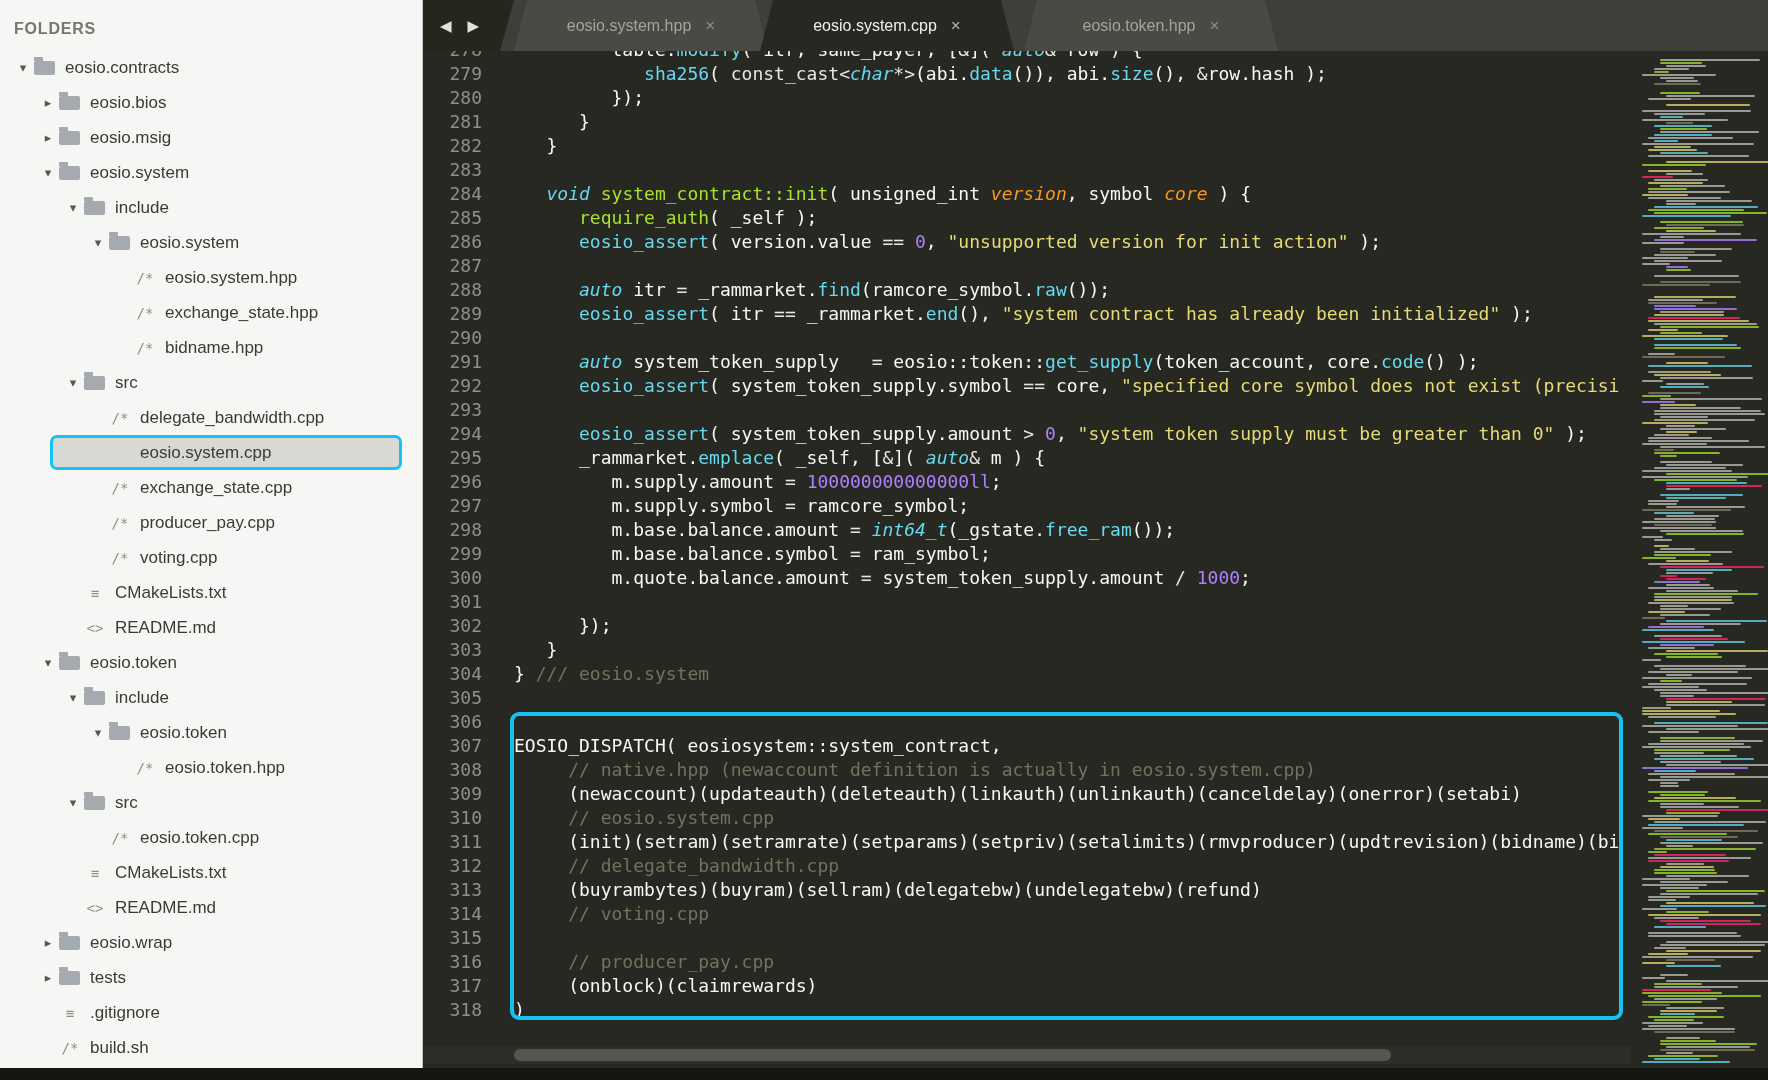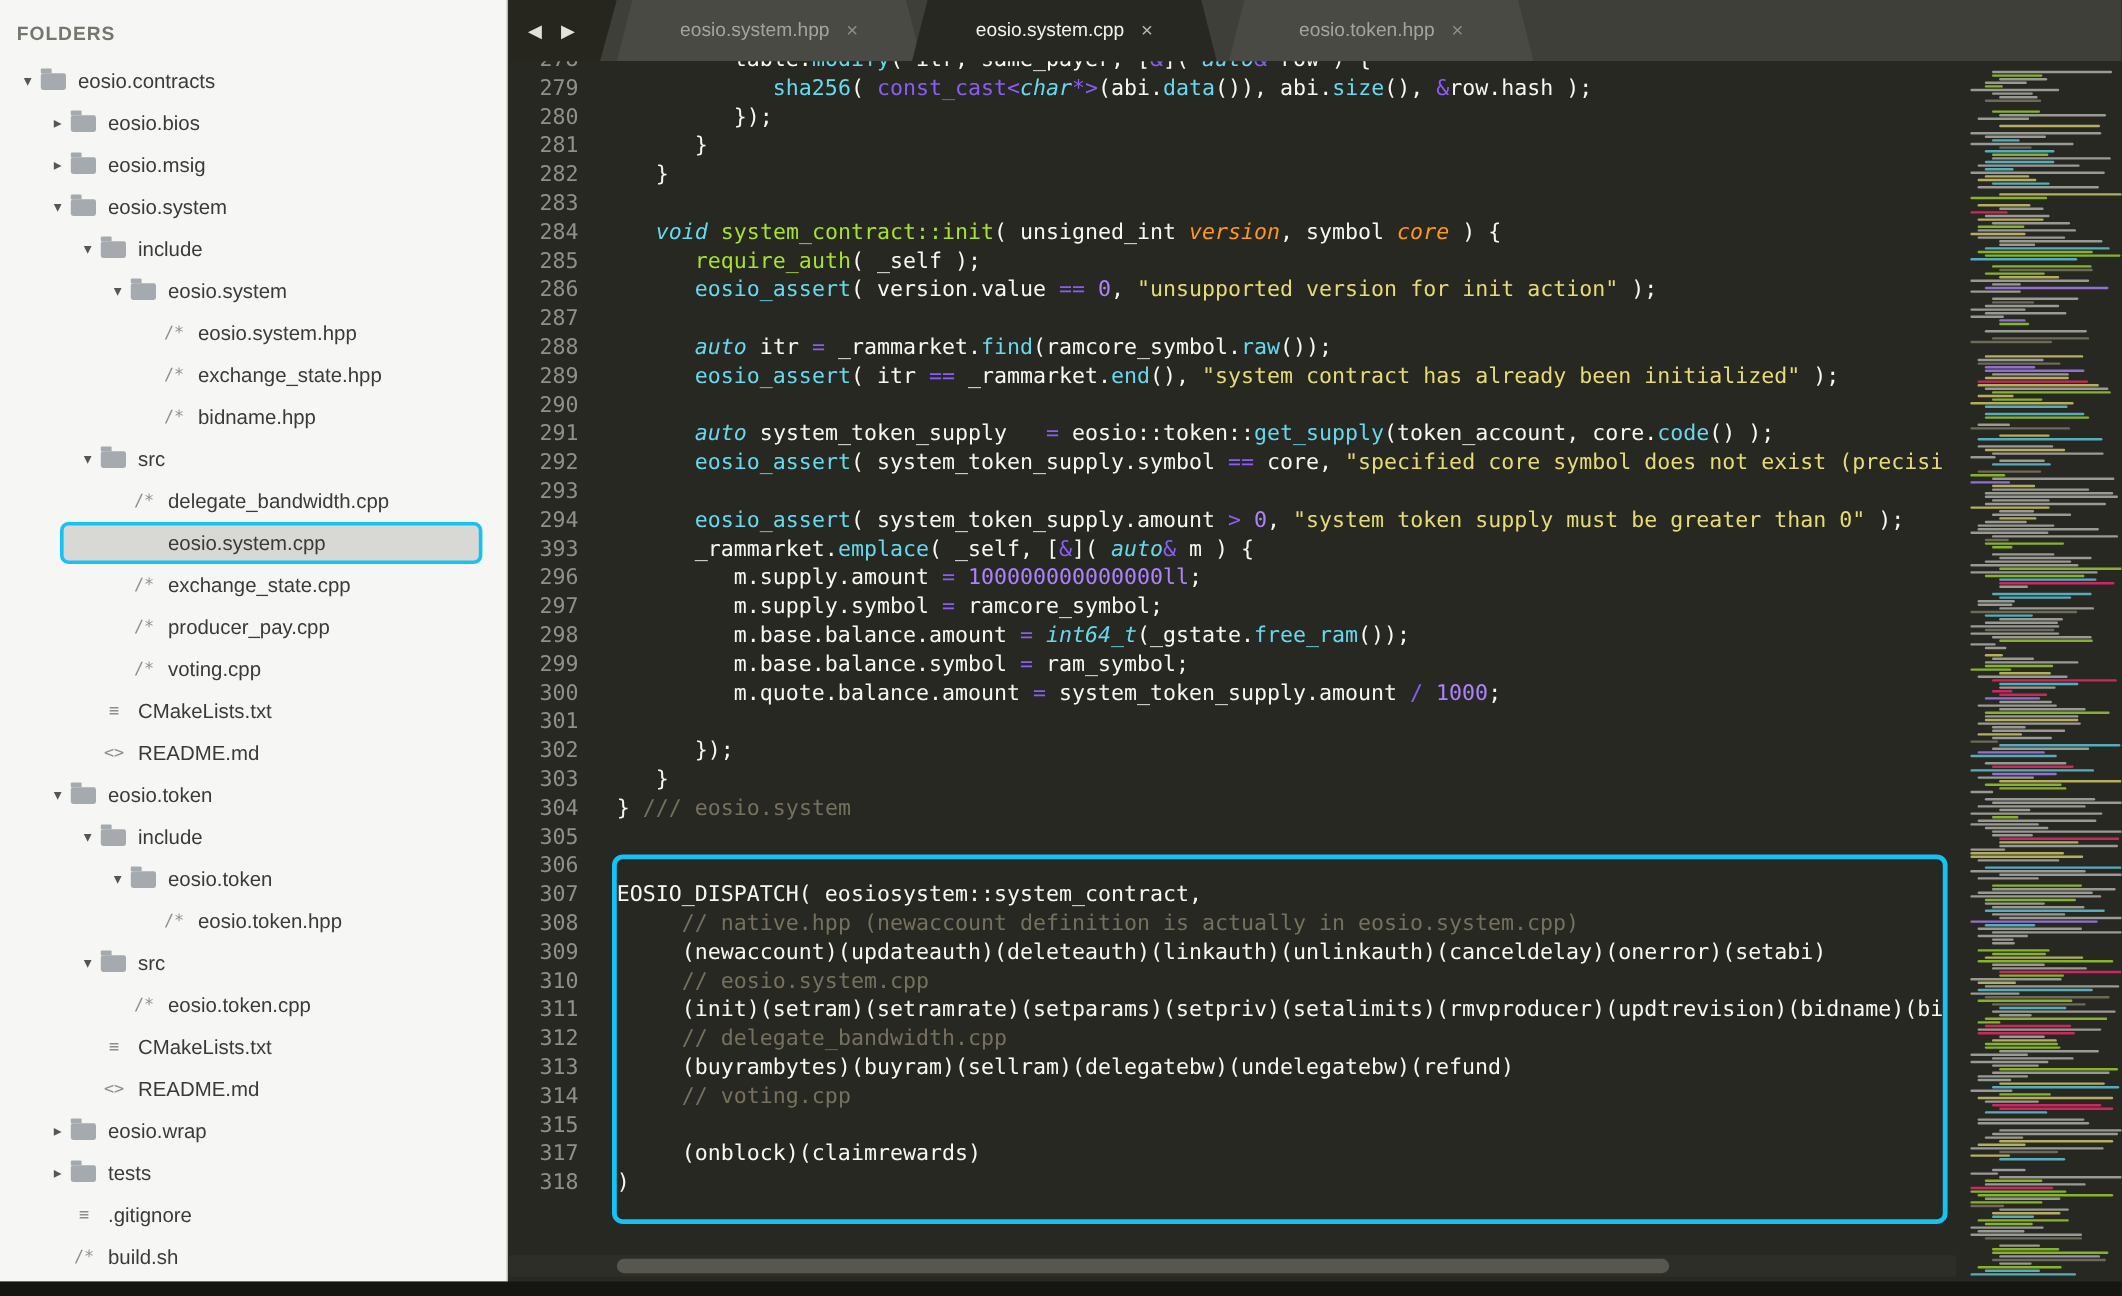--- a/index.html
+++ b/index.html
@@ -49,21 +49,21 @@
   .code-row.first { margin-top:-13px; }
   .ln { width:58px; text-align:right; color:#8f908a; flex:none; }
   .code { padding-left:32px; flex:none; }
 
   .pl { color:#f8f8f2; }
   .kw { color:#66d9ef; font-style:italic; }
   .su { color:#66d9ef; }
   .fn { color:#a6e22e; }
   .st { color:#e6db74; }
   .nu { color:#ae81ff; }
-  .op { color:#8b5cf6; }
+  .op { color:#e5e5e5; }
   .co { color:#75715e; }
   .pa { color:#fd971f; font-style:italic; }
 
   .dispatch-box { position:absolute; left:86px; top:661px; width:1113px; height:308px;
                   border:4px solid #14c3f1; border-radius:9px; pointer-events:none; }
 
   
   .minimap { position:absolute; right:0; top:51px; width:138px; bottom:12px;
              background:#272822; overflow:hidden; padding:8px 10px 8px 12px; }
   .mm-line { height:2px; margin-bottom:1px; border-radius:1px; }
@@ -263,41 +263,42 @@
       <div class="code-row"><span class="ln">285</span><span class="code"><span class="pl">      </span><span class="fn">require_auth</span><span class="pl">( _self );</span></span></div>
       <div class="code-row"><span class="ln">286</span><span class="code"><span class="pl">      </span><span class="su">eosio_assert</span><span class="pl">( version.value </span><span class="op">==</span><span class="pl"> </span><span class="nu">0</span><span class="pl">, </span><span class="st">"unsupported version for init action"</span><span class="pl"> );</span></span></div>
       <div class="code-row"><span class="ln">287</span><span class="code"></span></div>
       <div class="code-row"><span class="ln">288</span><span class="code"><span class="pl">      </span><span class="kw">auto</span><span class="pl"> itr </span><span class="op">=</span><span class="pl"> _rammarket.</span><span class="su">find</span><span class="pl">(ramcore_symbol.</span><span class="su">raw</span><span class="pl">());</span></span></div>
       <div class="code-row"><span class="ln">289</span><span class="code"><span class="pl">      </span><span class="su">eosio_assert</span><span class="pl">( itr </span><span class="op">==</span><span class="pl"> _rammarket.</span><span class="su">end</span><span class="pl">(), </span><span class="st">"system contract has already been initialized"</span><span class="pl"> );</span></span></div>
       <div class="code-row"><span class="ln">290</span><span class="code"></span></div>
       <div class="code-row"><span class="ln">291</span><span class="code"><span class="pl">      </span><span class="kw">auto</span><span class="pl"> system_token_supply   </span><span class="op">=</span><span class="pl"> eosio::token::</span><span class="su">get_supply</span><span class="pl">(token_account, core.</span><span class="su">code</span><span class="pl">() );</span></span></div>
       <div class="code-row"><span class="ln">292</span><span class="code"><span class="pl">      </span><span class="su">eosio_assert</span><span class="pl">( system_token_supply.symbol </span><span class="op">==</span><span class="pl"> core, </span><span class="st">"specified core symbol does not exist (precisi</span></span></div>
       <div class="code-row"><span class="ln">293</span><span class="code"></span></div>
       <div class="code-row"><span class="ln">294</span><span class="code"><span class="pl">      </span><span class="su">eosio_assert</span><span class="pl">( system_token_supply.amount </span><span class="op">&gt;</span><span class="pl"> </span><span class="nu">0</span><span class="pl">, </span><span class="st">"system token supply must be greater than 0"</span><span class="pl"> );</span></span></div>
-      <div class="code-row"><span class="ln">393</span><span class="code"><span class="pl">      _rammarket.</span><span class="su">emplace</span><span class="pl">( _self, [</span><span class="op">&amp;</span><span class="pl">]( </span><span class="kw">auto</span><span class="op">&amp;</span><span class="pl"> m ) {</span></span></div>
+      <div class="code-row"><span class="ln">295</span><span class="code"><span class="pl">      _rammarket.</span><span class="su">emplace</span><span class="pl">( _self, [</span><span class="op">&amp;</span><span class="pl">]( </span><span class="kw">auto</span><span class="op">&amp;</span><span class="pl"> m ) {</span></span></div>
       <div class="code-row"><span class="ln">296</span><span class="code"><span class="pl">         m.supply.amount </span><span class="op">=</span><span class="pl"> </span><span class="nu">100000000000000ll</span><span class="pl">;</span></span></div>
       <div class="code-row"><span class="ln">297</span><span class="code"><span class="pl">         m.supply.symbol </span><span class="op">=</span><span class="pl"> ramcore_symbol;</span></span></div>
       <div class="code-row"><span class="ln">298</span><span class="code"><span class="pl">         m.base.balance.amount </span><span class="op">=</span><span class="pl"> </span><span class="kw">int64_t</span><span class="pl">(_gstate.</span><span class="su">free_ram</span><span class="pl">());</span></span></div>
       <div class="code-row"><span class="ln">299</span><span class="code"><span class="pl">         m.base.balance.symbol </span><span class="op">=</span><span class="pl"> ram_symbol;</span></span></div>
       <div class="code-row"><span class="ln">300</span><span class="code"><span class="pl">         m.quote.balance.amount </span><span class="op">=</span><span class="pl"> system_token_supply.amount </span><span class="op">/</span><span class="pl"> </span><span class="nu">1000</span><span class="pl">;</span></span></div>
       <div class="code-row"><span class="ln">301</span></div>
       <div class="code-row"><span class="ln">302</span><span class="code"><span class="pl">      });</span></span></div>
       <div class="code-row"><span class="ln">303</span><span class="code"><span class="pl">   }</span></span></div>
       <div class="code-row"><span class="ln">304</span><span class="code"><span class="pl">} </span><span class="co">/// eosio.system</span></span></div>
       <div class="code-row"><span class="ln">305</span><span class="code"></span></div>
       <div class="code-row"><span class="ln">306</span><span class="code"></span></div>
       <div class="code-row"><span class="ln">307</span><span class="code"><span class="pl">EOSIO_DISPATCH( eosiosystem::system_contract,</span></span></div>
       <div class="code-row"><span class="ln">308</span><span class="code"><span class="pl">     </span><span class="co">// native.hpp (newaccount definition is actually in eosio.system.cpp)</span></span></div>
       <div class="code-row"><span class="ln">309</span><span class="code"><span class="pl">     (newaccount)(updateauth)(deleteauth)(linkauth)(unlinkauth)(canceldelay)(onerror)(setabi)</span></span></div>
       <div class="code-row"><span class="ln">310</span><span class="code"><span class="pl">     </span><span class="co">// eosio.system.cpp</span></span></div>
       <div class="code-row"><span class="ln">311</span><span class="code"><span class="pl">     (init)(setram)(setramrate)(setparams)(setpriv)(setalimits)(rmvproducer)(updtrevision)(bidname)(bi</span></span></div>
       <div class="code-row"><span class="ln">312</span><span class="code"><span class="pl">     </span><span class="co">// delegate_bandwidth.cpp</span></span></div>
       <div class="code-row"><span class="ln">313</span><span class="code"><span class="pl">     (buyrambytes)(buyram)(sellram)(delegatebw)(undelegatebw)(refund)</span></span></div>
       <div class="code-row"><span class="ln">314</span><span class="code"><span class="pl">     </span><span class="co">// voting.cpp</span></span></div>
       <div class="code-row"><span class="ln">315</span></div>
+      <div class="code-row"><span class="ln">316</span><span class="code"><span class="pl">     </span><span class="co">// producer_pay.cpp</span></span></div>
       <div class="code-row"><span class="ln">317</span><span class="code"><span class="pl">     (onblock)(claimrewards)</span></span></div>
       <div class="code-row"><span class="ln">318</span><span class="code"><span class="pl">)</span></span></div>
     </div>
   <div class="dispatch-box" style="border-color: rgb(20, 195, 241);"></div>
 </div>
 
 <div class="minimap">
     <div class="mm-line" style="background: rgba(248, 248, 242, 0.55); width: 100px; margin-left: 18px;"></div>
     <div class="mm-line" style="background: rgba(166, 226, 46, 0.75); width: 42px; margin-left: 18px;"></div>
     <div class="mm-line" style="background: rgba(248, 248, 242, 0.55); width: 40px; margin-left: 24px;"></div>

